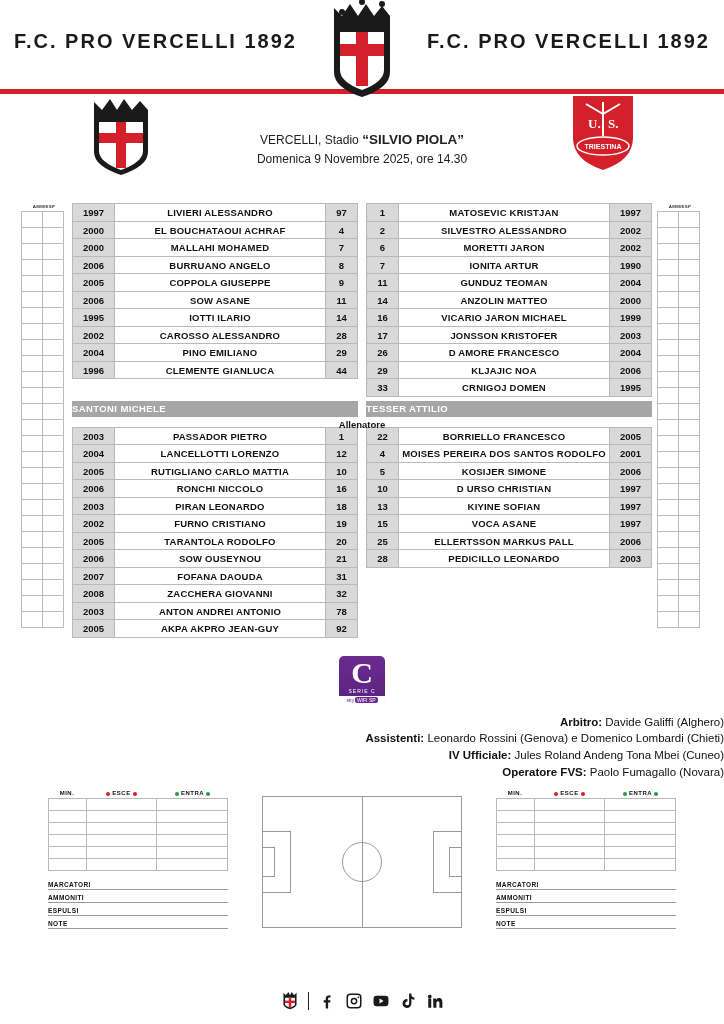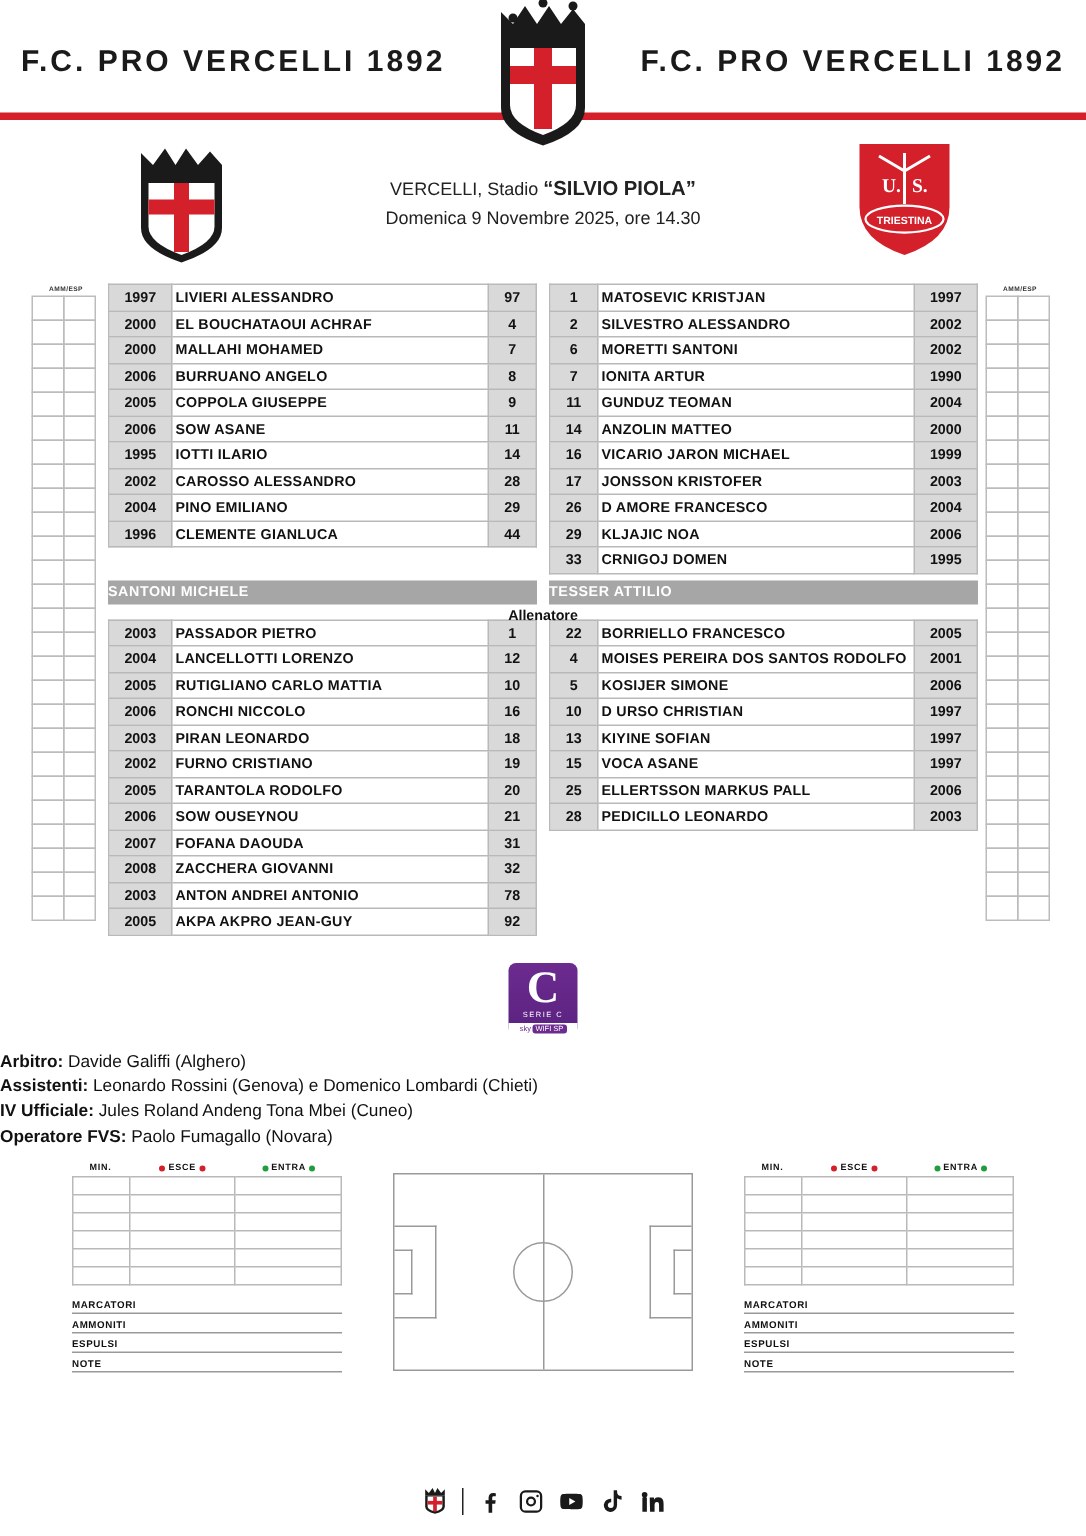--- a/index.html
+++ b/index.html
@@ -9,21 +9,21 @@
     height: 1024px;
     background: #ffffff;
     font-family: "Liberation Sans", sans-serif;
     position: relative;
     overflow: hidden;
   }
 
   
   .header {
     position: relative;
-    height: 80px;
+    height: 94px;
     border-bottom: 5px solid #d4202a;
     padding-left: 33px;
   }
   .header-title {
     position: absolute;
     top: 30px;
     font-size: 20px;
     letter-spacing: 2px;
     color: #1a1a1a;
     font-weight: bold;
@@ -109,21 +109,21 @@
     color: #111;
     padding: 0 2px;
   }
   td.yr {
     width: 42px;
     text-align: center;
     background: #d9d9d9;
     font-size: 9px;
   }
   td.nm {
-    text-align: left;
+    text-align: center;
     background: #fff;
     letter-spacing: .2px;
   }
   td.no {
     width: 32px;
     text-align: center;
     background: #d9d9d9;
     font-size: 9.5px;
   }
 
@@ -188,25 +188,26 @@
     border-radius: 0 0 5px 5px;
     height: 9px;
     line-height: 9px;
   }
   .league-logo .sky span.badge {
     background:#6c2b8f; color:#fff; padding:0 2px; border-radius:2px; margin-left:1px;
   }
 
   
   .officials {
-    text-align: left;
+    text-align: right;
     margin-top: 10px;
     font-size: 11.5px;
     line-height: 1.45;
     color: #111;
+    margin-left: 32px;
   }
   .officials b { font-weight: bold; }
 
   
   .bottom {
     display: flex;
     justify-content: space-between;
     align-items: flex-start;
     padding: 10px 48px 0;
   }
@@ -612,21 +613,21 @@
               <td class="nm">MATOSEVIC KRISTJAN</td>
               <td class="yr">1997</td>
             </tr>
             <tr>
               <td class="no">2</td>
               <td class="nm">SILVESTRO ALESSANDRO</td>
               <td class="yr">2002</td>
             </tr>
             <tr>
               <td class="no">6</td>
-              <td class="nm">MORETTI SANTONI</td>
+              <td class="nm">MORETTI JARON</td>
               <td class="yr">2002</td>
             </tr>
             <tr>
               <td class="no">7</td>
               <td class="nm">IONITA ARTUR</td>
               <td class="yr">1990</td>
             </tr>
             <tr>
               <td class="no">11</td>
               <td class="nm">GUNDUZ TEOMAN</td>

